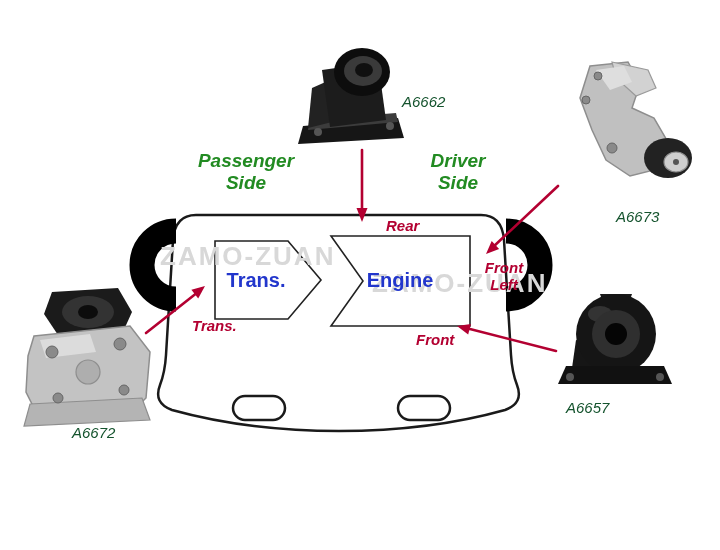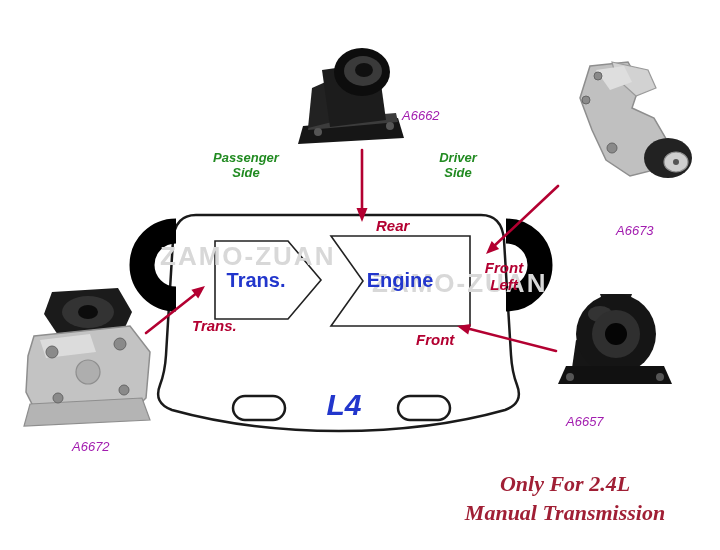--- a/index.html
+++ b/index.html
@@ -5,24 +5,24 @@
   html,body{margin:0;padding:0;background:#fff;}
   #stage{
     position:relative;width:720px;height:550px;background:#fff;overflow:hidden;
     font-family:"Liberation Sans",sans-serif;
   }
   #art{position:absolute;left:0;top:0;z-index:1;}
   .txt{position:absolute;z-index:3;}
   .prelined{white-space:pre-line;}
   .center{text-align:center;}
   .side-label{
-    color:#228B22;font-weight:bold;font-style:italic;font-size:13px;line-height:1.18;
+    color:#228B22;font-weight:bold;font-style:italic;font-size:19px;line-height:1.18;
   }
   .part-number{
-    color:#a21caf;font-style:italic;font-size:13px;font-weight:normal;margin-top:15px;
+    color:#14532d;font-style:italic;font-size:15px;font-weight:normal;
   }
   .pos-label{
     color:#b30031;font-weight:bold;font-style:italic;font-size:15px;line-height:1.15;
   }
   .box-label{
     color:#2236cc;font-weight:bold;font-size:20px;
   }
   .l4-label{
     color:#2236cc;font-weight:bold;font-style:italic;font-size:30px;
   }
@@ -125,26 +125,23 @@
   <span class="txt side-label prelined center" style="left:178px;top:150px;width:136px;">Passenger
 Side</span>
   <span class="txt side-label prelined center" style="left:398px;top:150px;width:120px;">Driver
 Side</span>
 
   <span class="txt part-number" style="left:402px;top:93px;">A6662</span>
   <span class="txt part-number" style="left:616px;top:208px;">A6673</span>
   <span class="txt part-number" style="left:72px;top:424px;">A6672</span>
   <span class="txt part-number" style="left:566px;top:399px;text-align:center;">A6657</span>
 
-  <span class="txt pos-label" style="left:376px;top:217px;text-align:right;">Rear</span>
+  <span class="txt pos-label" style="left:386px;top:217px;text-align:right;">Rear</span>
   <span class="txt pos-label prelined center" style="left:474px;top:259px;width:60px;">Front
 Left</span>
   <span class="txt pos-label" style="left:192px;top:317px;">Trans.</span>
   <span class="txt pos-label" style="left:416px;top:331px;">Front</span>
 
   <span class="txt box-label center" style="left:213px;top:269px;width:86px;">Trans.</span>
   <span class="txt box-label center" style="left:346px;top:269px;width:108px;">Engine</span>
-  <span class="txt l4-label center" style="left:300px;top:388px;width:88px;">L4</span>
 
-  <span class="txt note prelined center" style="left:420px;top:470px;width:290px;">Only For 2.4L
-Manual Transmission</span>
 
 </div>
 
 </body></html>

